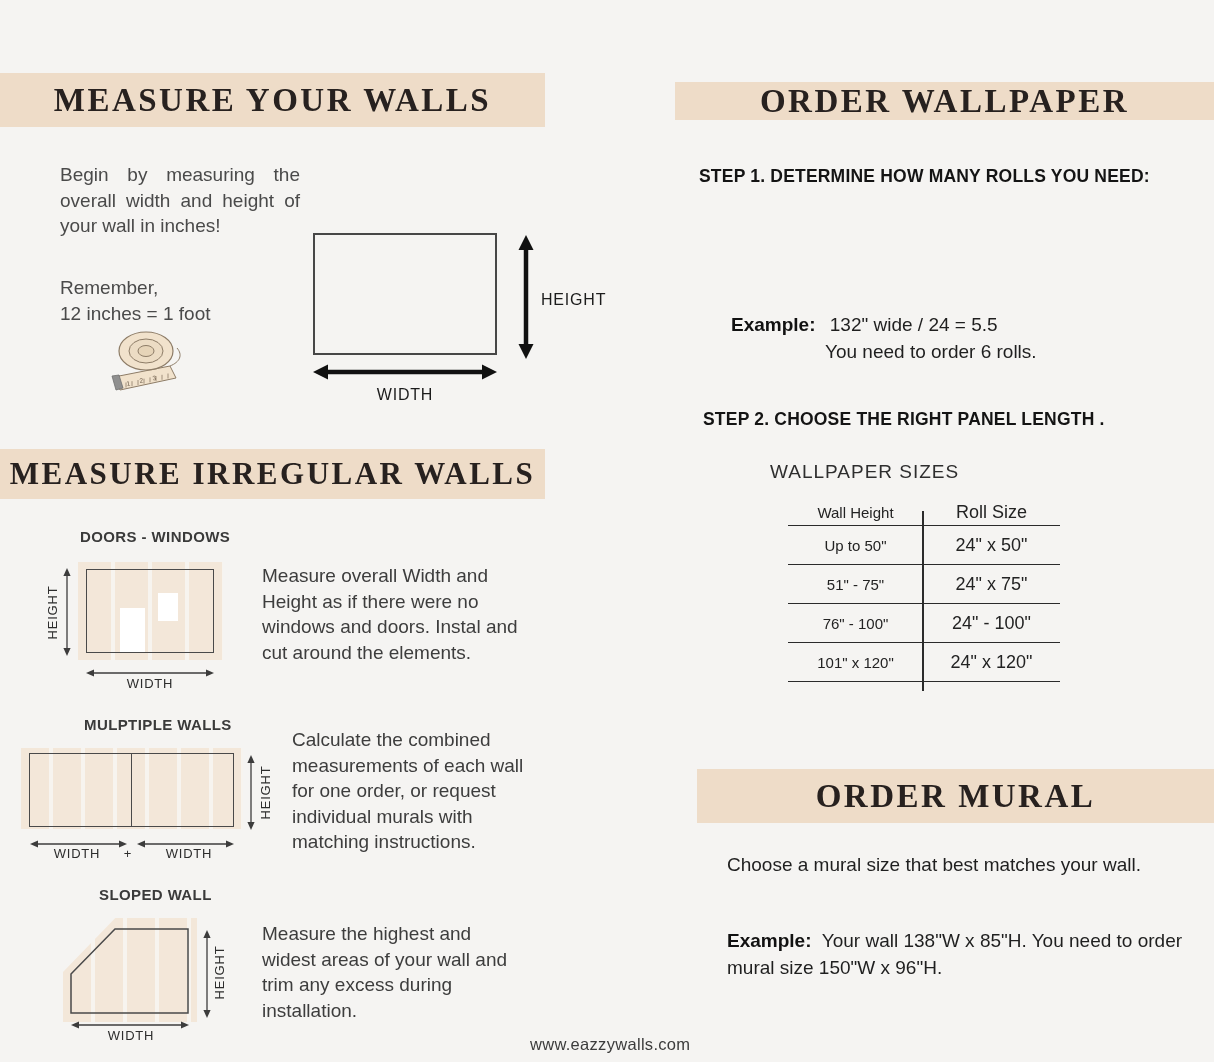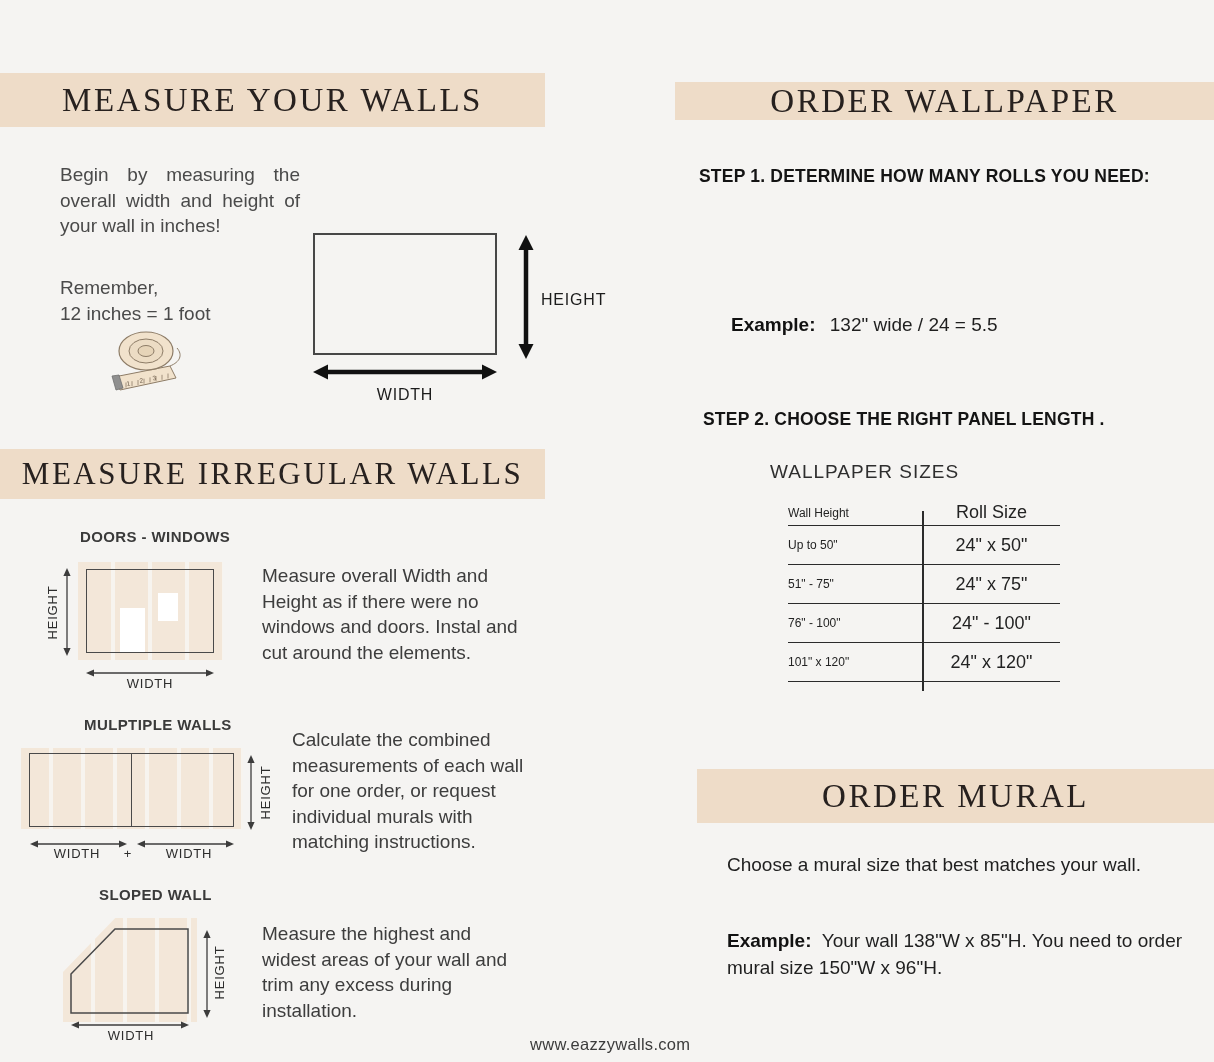--- a/index.html
+++ b/index.html
@@ -1,41 +1,41 @@
 <!DOCTYPE html>
 <html><head>
 <meta charset="utf-8">
 <style>
   html,body{margin:0;padding:0;background:#f5f4f2;}
   .canvas{position:relative;width:1214px;height:1062px;background:#f5f4f2;overflow:hidden;
           font-family:"Liberation Sans",sans-serif;color:#222;}
   .abs{position:absolute;}
   .band{position:absolute;background:#eedcc8;display:flex;align-items:center;justify-content:center;}
   .band-title{font-family:"Liberation Serif",serif;font-size:33px;letter-spacing:2.5px;
-              color:#27211f;font-weight:400;white-space:nowrap;}
+              color:#27211f;font-weight:700;white-space:nowrap;}
   .body-gray{color:#4a4a4a;font-size:19px;line-height:25.5px;}
   .body-dark{color:#1f1f1f;font-size:19px;line-height:25.5px;}
   .jt{text-align:justify;}
   .minihead{font-size:15px;font-weight:700;color:#3a3a3a;letter-spacing:.4px;white-space:nowrap;}
   .dimlabel{font-size:13px;letter-spacing:.8px;color:#2d2d2d;text-align:center;}
   .biglabel{font-size:16px;letter-spacing:.8px;color:#1c1c1c;}
   .vtext{transform:rotate(-90deg);transform-origin:center;white-space:nowrap;width:64px;}
   .stripes-a{background:repeating-linear-gradient(90deg,#f3e7d9 0 33px,#f7f4ef 33px 37px);}
   .stripes-b{background:repeating-linear-gradient(90deg,#f3e7d9 0 28px,#f7f4ef 28px 32px);}
   .outline{border:1.5px solid #4a4a4a;box-sizing:border-box;background:transparent;}
   .white{background:#ffffff;}
   .step-head{font-size:17.5px;font-weight:700;color:#141414;letter-spacing:.2px;white-space:nowrap;}
   .bli{position:relative;padding-left:19px;font-size:19px;line-height:25.5px;color:#1f1f1f;}
   .bli::before{content:"\2022";position:absolute;left:2px;top:0;color:#1f1f1f;}
   .exlabel{font-weight:700;color:#111;}
   
   .wpt{position:absolute;left:788px;top:500px;width:272px;}
   .wpt-row{display:flex;align-items:center;height:38px;border-bottom:1.6px solid #2b2b2b;}
   .wpt-row.head{height:25px;}
-  .wpt-c1{width:135px;font-size:12px;color:#232323;}
+  .wpt-c1{width:135px;text-align:center;font-size:15px;color:#232323;}
   .wpt-c2{width:137px;text-align:center;font-size:18px;color:#232323;}
   .wpt-divider{position:absolute;left:134px;top:11px;width:1.6px;height:180px;background:#2b2b2b;}
   .footer{font-size:16.5px;color:#3c3c3c;letter-spacing:.3px;}
 </style>
 </head>
 <body>
 
 <div class="canvas">
 
   <div class="band" style="left:0;top:73px;width:545px;height:54px;">
@@ -156,20 +156,21 @@
   </div>
 
   <span class="abs step-head" style="left:699px;top:166px;">STEP 1. DETERMINE HOW MANY ROLLS YOU NEED:</span>
 
 
   <div class="abs body-dark" style="left:731px;top:312px;">
     <div>
       <span class="exlabel">Example:</span>
       <span style="margin-left:9px;">132" wide / 24 = 5.5</span>
     </div>
+    <div style="margin-left:94px;margin-top:1.5px;">You need to order 6 rolls.</div>
   </div>
 
   <span class="abs step-head" style="left:703px;top:409px;">STEP 2. CHOOSE THE RIGHT PANEL LENGTH .</span>
 
   <span class="abs" style="left:770px;top:461px;width:308px;text-align:left;font-size:19px;letter-spacing:1px;color:#2e2e2e;">WALLPAPER SIZES</span>
 
   <div class="wpt">
     <div class="wpt-divider"></div>
     <div class="wpt-row head">
       <span class="wpt-c1">Wall Height</span>

